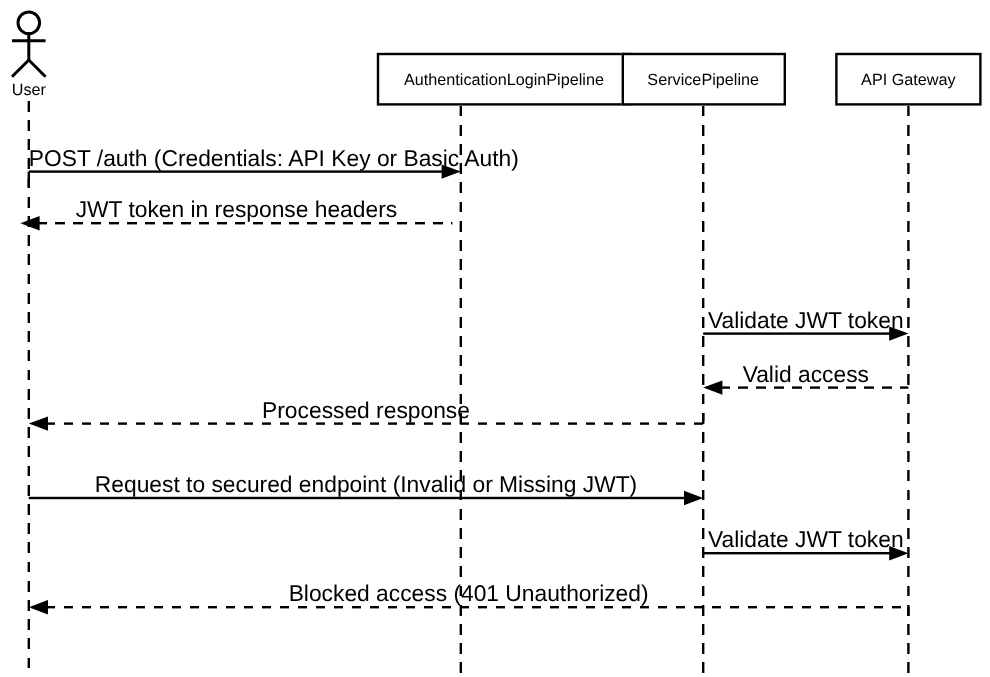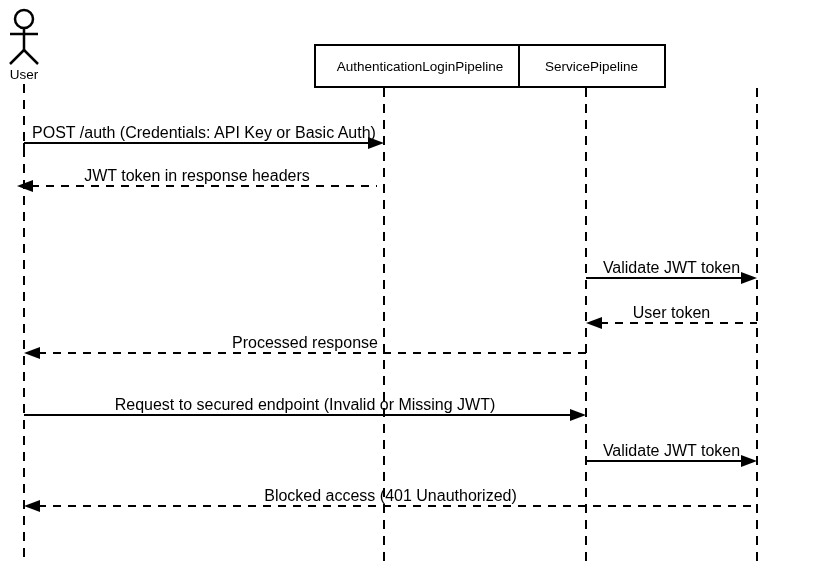--- a/index.html
+++ b/index.html
@@ -35,21 +35,21 @@
     font-size: 13.5px;
     height: 17px;
     line-height: 17px;
   }
   .msg { position: absolute; height: 40px; }
   .msg-label {
     position: absolute;
     left: 0; right: 0; top: 3px;
     height: 18px; line-height: 18px;
     text-align: center;
-    font-size: 16px;
+    font-size: 19px;
     white-space: nowrap;
   }
   .mline { position: absolute; height: 2px; top: 21px; }
   .mline.solid { background: #000; }
   .mline.dashed { background: repeating-linear-gradient(to right, #000 0 8px, transparent 8px 15px); }
   .jog { position: absolute; width: 2px; }
   .jog.solid { background: #000; }
   .jog.dashed { background: repeating-linear-gradient(to bottom, #000 0 7px, transparent 7px 13px); }
   .arr {
     position: absolute;
@@ -72,42 +72,45 @@
     <line x1="17" y1="43" x2="3" y2="57" stroke="#000000" stroke-width="2.5"></line>
     <line x1="17" y1="43" x2="31" y2="57" stroke="#000000" stroke-width="2.5"></line>
   </svg>
 <div class="lifeline" style="left: 23px; top: 84px; height: 480px;"></div>
     <div class="alabel" style="left: -16px; top: 66px; width: 80px;">User</div>
     <div class="lifeline" style="left: 383px; top: 88px; height: 476px;"></div>
     <div class="pbox" style="left: 277.5px; top: 44px; width: 213px; height: 44px; margin-left: 36px;">
       <span>AuthenticationLoginPipeline</span>
     </div>
     <div class="lifeline" style="left: 585px; top: 88px; height: 476px;"></div>
-    <div class="pbox" style="left: 517.5px; top: 44px; width: 148px; height: 44px;">
+    <div class="pbox" style="left: 517.5px; top: 44px; width: 137px; height: 44px;">
       <span>ServicePipeline</span>
     </div>
     <div class="lifeline" style="left: 756px; top: 88px; height: 476px;"></div>
+    <div class="pbox" style="left: 696px; top: 44px; width: 122px; height: 44px;">
+      <span>API Gateway</span>
+    </div>
     <div class="msg" style="left: 24px; top: 121px; width: 360px;">
       <div class="msg-label">POST /auth (Credentials: API Key or Basic Auth)</div>
       <div class="mline solid" style="left: 0px; width: 346px;"></div>
       <div class="arr right" style="left: 344px;"></div>
       <div class="jog solid" style="left: -1px; top: 22px; height: 13px;"></div>
     </div>
     <div class="msg" style="left: 17px; top: 164px; width: 360px;">
       <div class="msg-label">JWT token in response headers</div>
       <div class="mline dashed" style="left: 14px; width: 346px;"></div>
       <div class="arr left" style="left: 0px;"></div>
     </div>
     <div class="msg" style="left: 586px; top: 256px; width: 171px;">
       <div class="msg-label">Validate JWT token</div>
       <div class="mline solid" style="left: 0px; width: 157px;"></div>
       <div class="arr right" style="left: 155px;"></div>
     </div>
     <div class="msg" style="left: 586px; top: 301px; width: 171px;">
-      <div class="msg-label">User token</div>
+      <div class="msg-label">Valid access</div>
       <div class="mline dashed" style="left: 14px; width: 157px;"></div>
       <div class="arr left" style="left: 0px;"></div>
     </div>
     <div class="msg" style="left: 24px; top: 331px; width: 562px;">
       <div class="msg-label">Processed response</div>
       <div class="mline dashed" style="left: 14px; width: 548px;"></div>
       <div class="arr left" style="left: 0px;"></div>
       <div class="jog dashed" style="left: 561px; top: 13px; height: 9px;"></div>
     </div>
     <div class="msg" style="left: 24px; top: 393px; width: 562px;">

